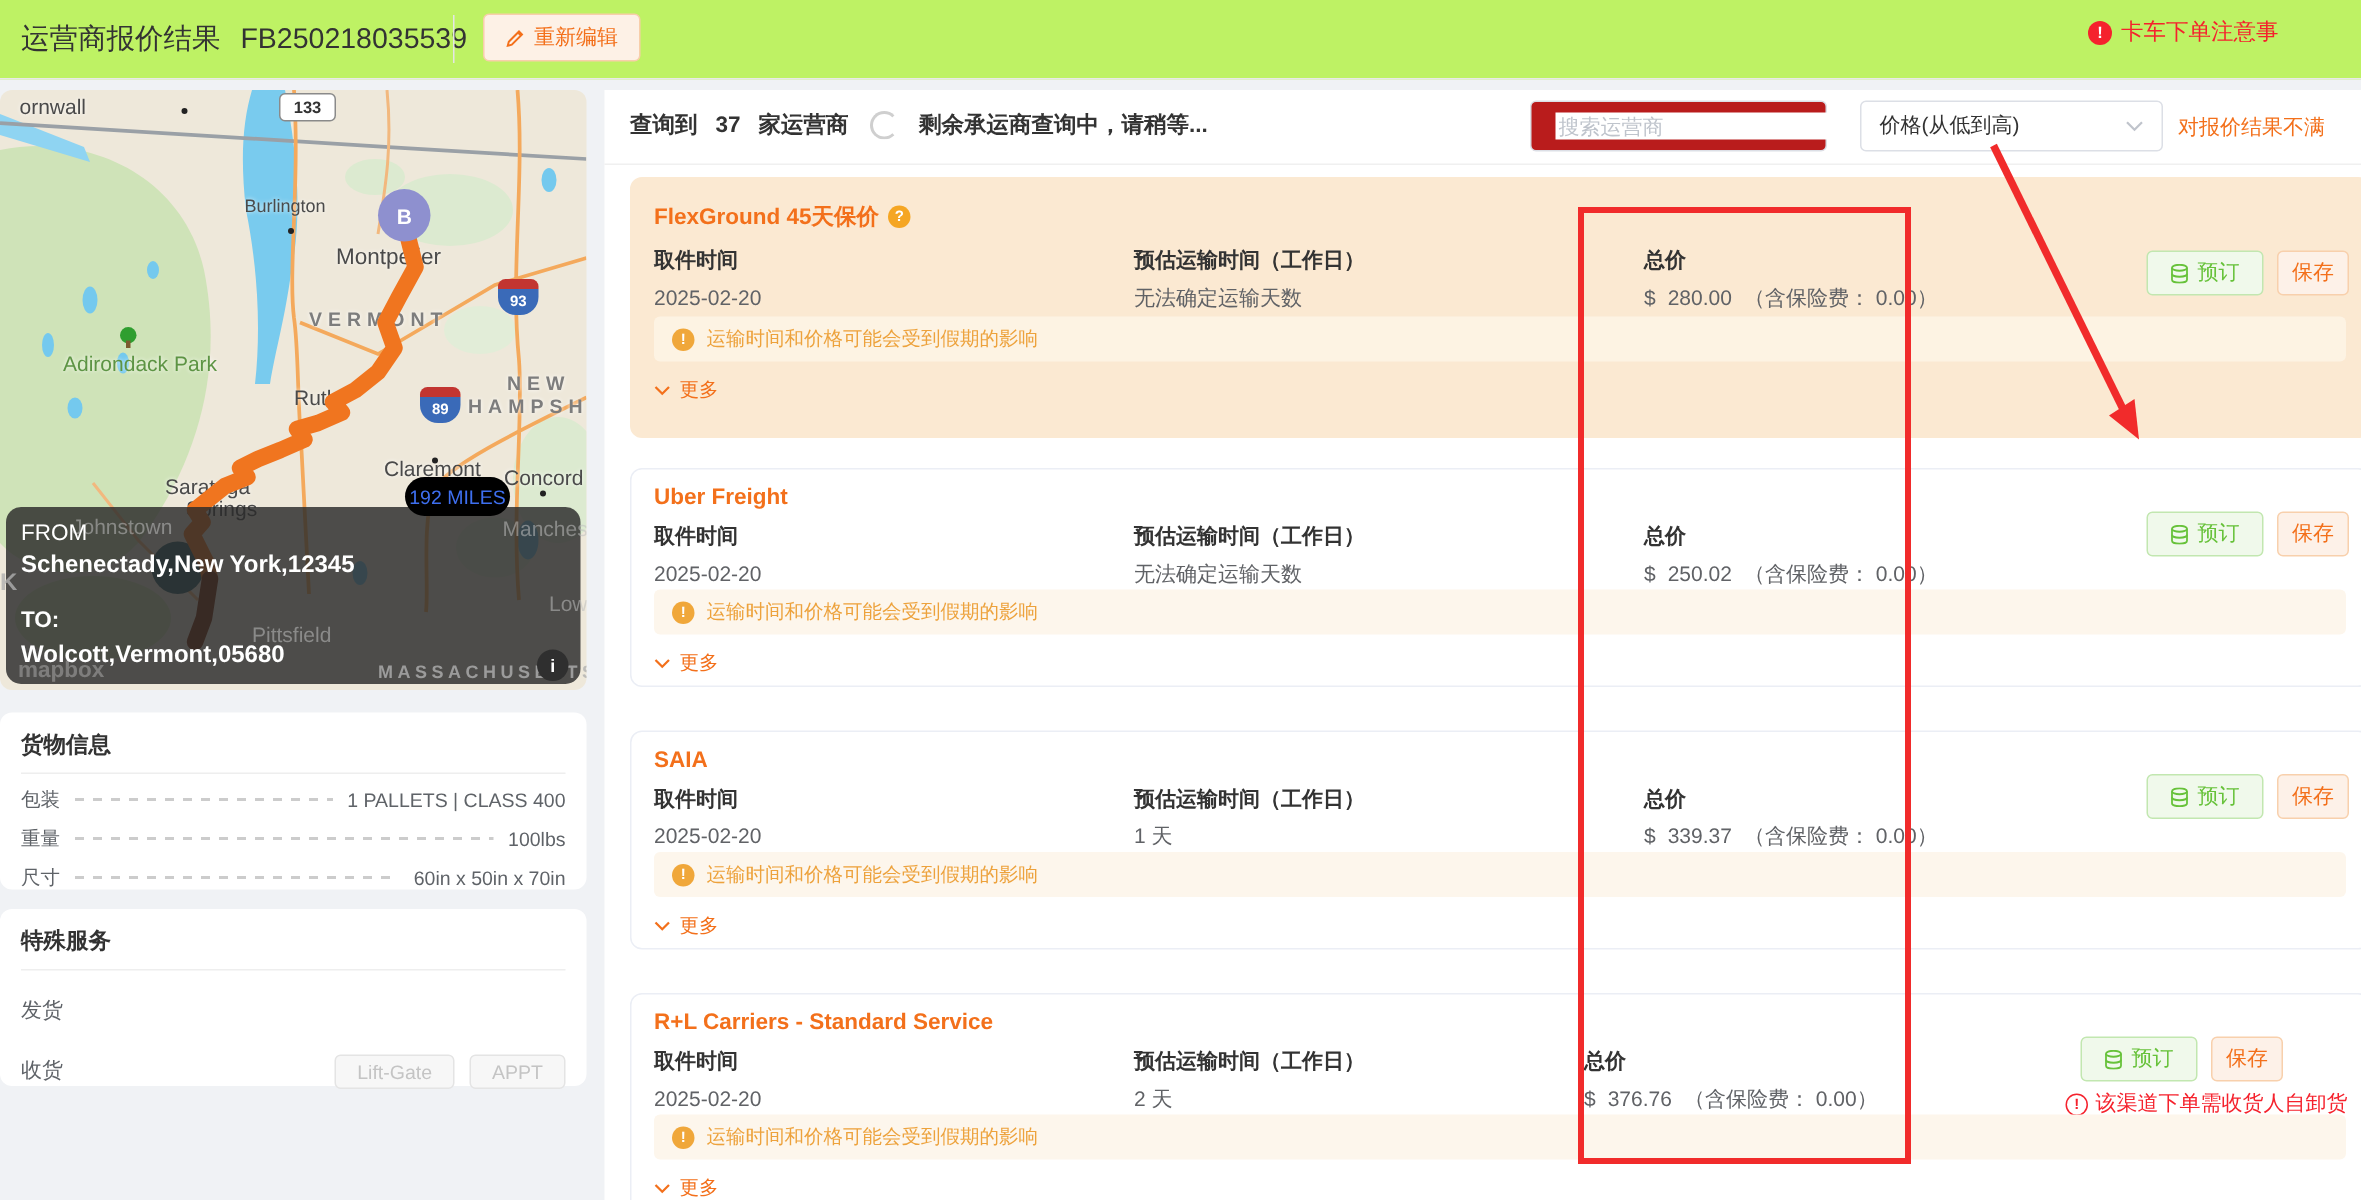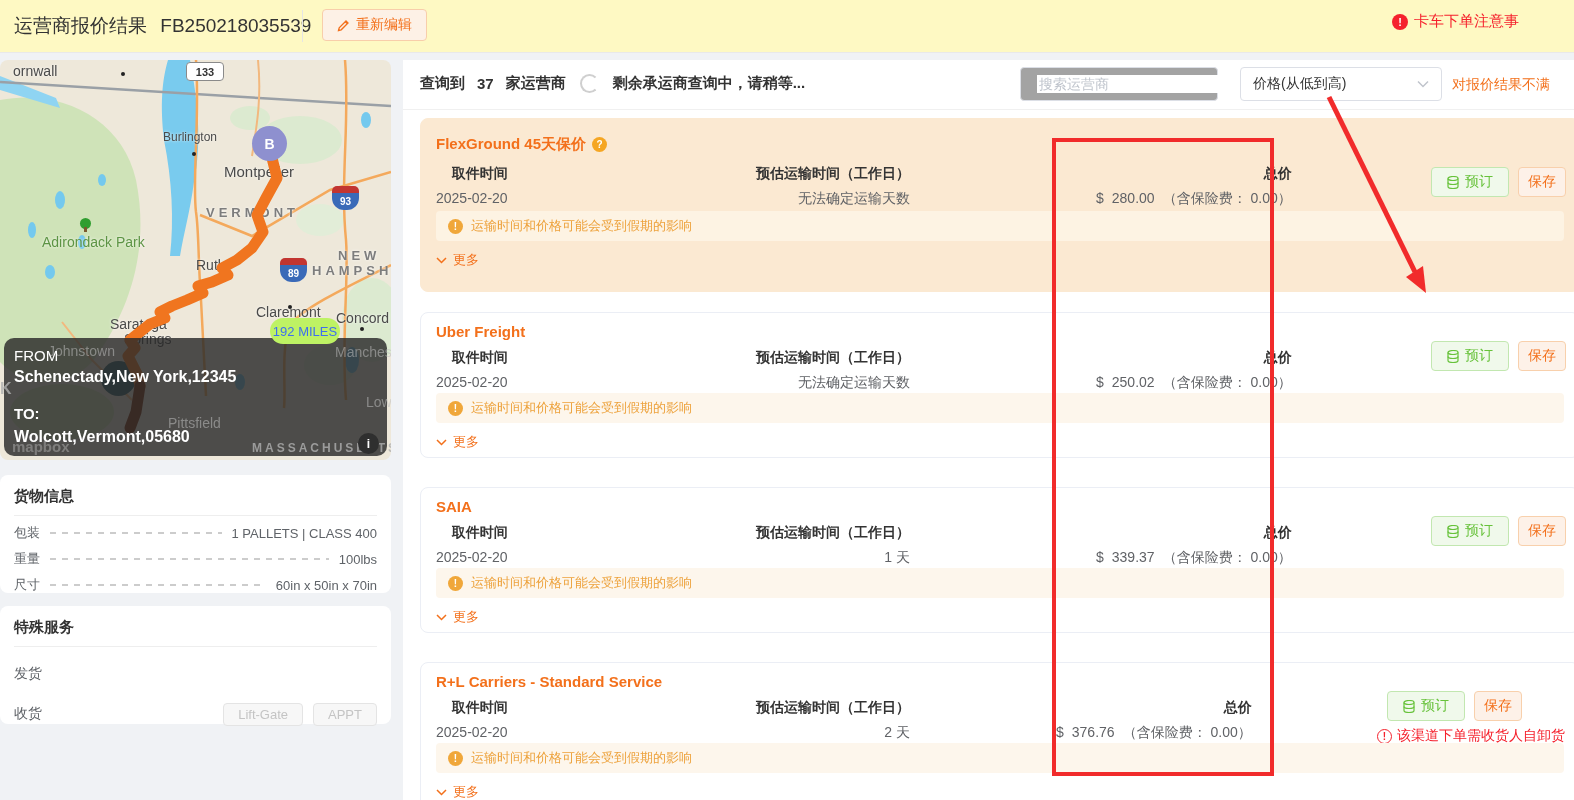--- a/index.html
+++ b/index.html
@@ -1,19 +1,19 @@
 <!DOCTYPE html>
 <html><head>
 <meta charset="utf-8">
 <style>
   html,body{margin:0;padding:0;}
   .page{position:relative;width:1574px;height:800px;overflow:hidden;background:#f0f2f5;
         font-family:"Liberation Sans","DejaVu Sans",sans-serif;color:#333;}
   
-  .topbar{position:absolute;left:0;top:0;width:1574px;height:52px;background:#fef9c3;border-bottom:1px solid #e9e9e9;}
+  .topbar{position:absolute;left:0;top:0;width:1574px;height:52px;background:#bef264;border-bottom:1px solid #e9e9e9;}
   .tb-title{position:absolute;left:14px;top:13px;font-size:19px;color:#333;}
   .tb-order{margin-left:8px;}
   .tb-divider{position:absolute;left:302px;top:10px;width:1px;height:32px;background:#e5e5e5;}
   .btn-reedit{position:absolute;left:322px;top:9px;height:32px;padding:0 14px;display:flex;align-items:center;gap:6px;
       background:#fdf1e6;border:1px solid #f8ceaa;border-radius:4px;color:#f3701b;font-size:14px;cursor:pointer;}
   .notice{position:absolute;left:1392px;top:12px;display:flex;align-items:center;gap:6px;color:#f5222d;font-size:15px;white-space:nowrap;}
   .dot-alert{width:16px;height:16px;border-radius:50%;background:#f5222d;color:#fff;font-size:11px;font-weight:bold;
       display:flex;align-items:center;justify-content:center;flex:none;}
   
   .map-card{position:absolute;left:0;top:60px;width:391px;height:400px;border-radius:8px;overflow:hidden;background:#eee8da;}
@@ -25,21 +25,21 @@
   .shield133{position:absolute;left:186px;top:2px;width:36px;height:17px;background:#fff;border:1.5px solid #8a8a8a;border-radius:4px;
       font-size:11px;font-weight:bold;color:#333;display:flex;align-items:center;justify-content:center;}
   .ishield{position:absolute;width:27px;height:24px;border-radius:5px 5px 12px 12px;color:#fff;font-size:10px;font-weight:bold;
       display:flex;align-items:flex-end;justify-content:center;padding-bottom:3px;box-sizing:border-box;
       background:linear-gradient(#c23531 0 7px,#3a6ab8 7px);}
   .tree{position:absolute;left:80px;top:158px;width:11px;height:11px;background:#2f9e2f;border-radius:50%;}
   .tree:after{content:"";position:absolute;left:4px;top:9px;width:3px;height:5px;background:#7c5a2e;}
   .marker-b{position:absolute;left:252px;top:66px;width:35px;height:35px;border-radius:50%;background:#8e90cf;color:#fff;
       font-weight:bold;font-size:14px;display:flex;align-items:center;justify-content:center;}
   .marker-a{position:absolute;left:101px;top:301px;width:35px;height:35px;border-radius:50%;background:#2f5d68;}
-  .miles-badge{position:absolute;left:270px;top:258px;width:70px;height:26px;background:#bef264;border-radius:14px;
+  .miles-badge{position:absolute;left:270px;top:258px;width:70px;height:26px;background:#000000;border-radius:14px;
       color:#3e6ff0;font-size:13px;display:flex;align-items:center;justify-content:center;z-index:6;}
   .map-dark{position:absolute;left:4px;top:278px;width:383px;height:118px;background:rgba(42,42,42,.82);border-radius:10px;z-index:4;}
   .ghost{position:absolute;z-index:5;color:rgba(190,190,190,.55);font-size:14px;white-space:nowrap;}
   .ghost-bold{font-weight:bold;letter-spacing:3px;font-size:12px;color:rgba(175,175,175,.8);}
   .od{position:absolute;z-index:6;color:#fff;white-space:nowrap;}
   .od-label{font-size:15px;}
   .od-value{font-size:16px;font-weight:bold;}
   .map-attr{position:absolute;left:12px;top:378px;z-index:5;color:rgba(255,255,255,.28);font-size:15px;font-weight:bold;}
   .info-circle{position:absolute;left:358px;top:373px;width:21px;height:21px;border-radius:50%;background:#2f2f2f;z-index:6;
       color:#fff;font-size:12px;font-weight:bold;display:flex;align-items:center;justify-content:center;}
@@ -52,39 +52,39 @@
   .sp-row{display:flex;align-items:center;margin-top:14px;font-size:14px;color:#5f6368;min-height:26px;}
   .sp-tags{margin-left:auto;display:flex;gap:10px;}
   .tag{padding:3px 14px;border:1px solid #e4e4e4;background:#f7f7f7;color:#c4c4c4;border-radius:4px;font-size:13px;text-align:right;}
   
   .panel{position:absolute;left:403px;top:60px;width:1171px;height:740px;background:#fff;}
   .toolbar{position:absolute;left:0;top:0;width:100%;height:50px;border-bottom:1px solid #f0f0f0;box-sizing:border-box;}
   .result-line{position:absolute;left:17px;top:14px;display:flex;align-items:center;gap:8px;font-size:15px;font-weight:bold;color:#333;}
   .result-count{margin:0 4px;}
   .spinner{width:15px;height:15px;border-radius:50%;border:2px solid #cfcfcf;border-right-color:transparent;margin:0 6px;}
   .search-box{position:absolute;left:617px;top:7px;width:198px;height:34px;border:1px solid #dcdfe6;border-radius:4px;
-      display:flex;align-items:center;gap:6px;padding:0 10px;box-sizing:border-box;background:#a3a3a3;}
+      display:flex;align-items:center;gap:6px;padding:0 10px;box-sizing:border-box;background:#b91c1c;}
   .search-box input{border:none;outline:none;flex:1;font-size:14px;color:#333;font-family:inherit;}
   .search-box input::placeholder{color:#bfc4cc;}
   .select-box{position:absolute;left:837px;top:7px;width:202px;height:34px;border:1px solid #dcdfe6;border-radius:4px;
       display:flex;align-items:center;padding:0 12px;box-sizing:border-box;font-size:14px;color:#333;background:#fff;cursor:pointer;}
   .select-box .chev{margin-left:auto;}
   .feedback{position:absolute;left:1049px;top:16px;color:#f3701b;font-size:14px;white-space:nowrap;cursor:pointer;}
   
   .qcard{position:absolute;left:17px;width:1160px;background:#fff;border:1px solid #ebeef5;border-radius:8px;box-sizing:border-box;}
   .qcard.q1{background:#fbe9d2;border-color:#fbe9d2;}
   .pos1{top:58px;height:174px;}
   .pos2{top:252px;height:146px;}
   .pos3{top:427px;height:146px;}
   .pos4{top:602px;height:150px;}
   .q-title{position:absolute;left:15px;display:flex;align-items:center;gap:6px;font-size:15px;font-weight:bold;color:#f3701b;}
   .pos1 .q-title{top:16px;} .pos2 .q-title,.pos3 .q-title,.pos4 .q-title{top:10px;}
   .help-ic{width:15px;height:15px;border-radius:50%;background:#f5a623;color:#fff;font-size:10px;font-weight:bold;
       display:flex;align-items:center;justify-content:center;}
-  .qcol{position:absolute;text-align:right;}
+  .qcol{position:absolute;}
   .pos1 .qcol{top:46px;} .pos2 .qcol,.pos3 .qcol,.pos4 .qcol{top:36px;}
   .col-pickup{left:15px;} .col-transit{left:335px;} .col-price{left:675px;}
   .pos4 .col-price{left:635px;}
   .f-label{font-size:14px;font-weight:bold;color:#333;}
   .f-value{font-size:14px;color:#606266;margin-top:7px;}
   .price-line{display:flex;gap:8px;align-items:baseline;}
   .warn{position:absolute;left:15px;right:15px;height:30px;border-radius:4px;display:flex;align-items:center;gap:8px;
       padding-left:12px;font-size:13px;color:#eda23c;background:#fdf6ec;}
   .q1 .warn{background:#fdf3e3;}
   .pos1 .warn{top:92px;} .pos2 .warn,.pos3 .warn,.pos4 .warn{top:80px;}

